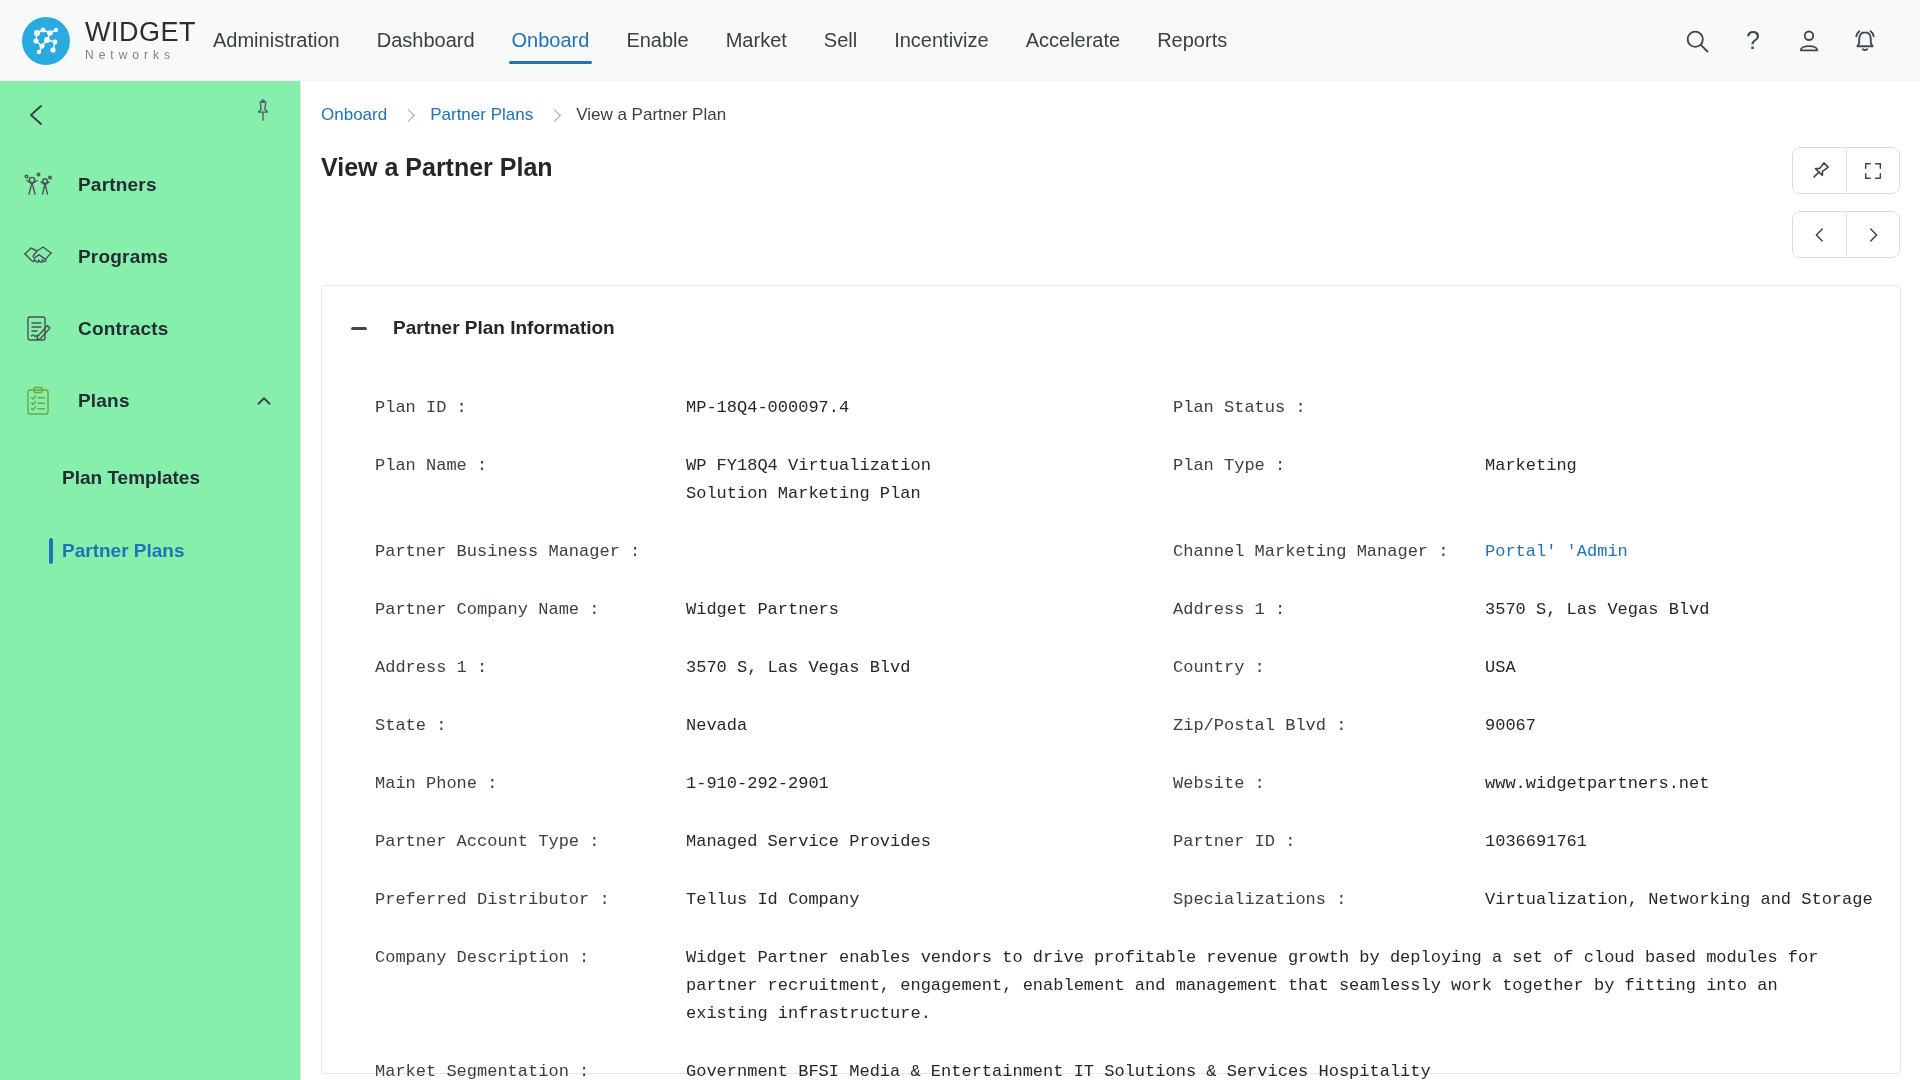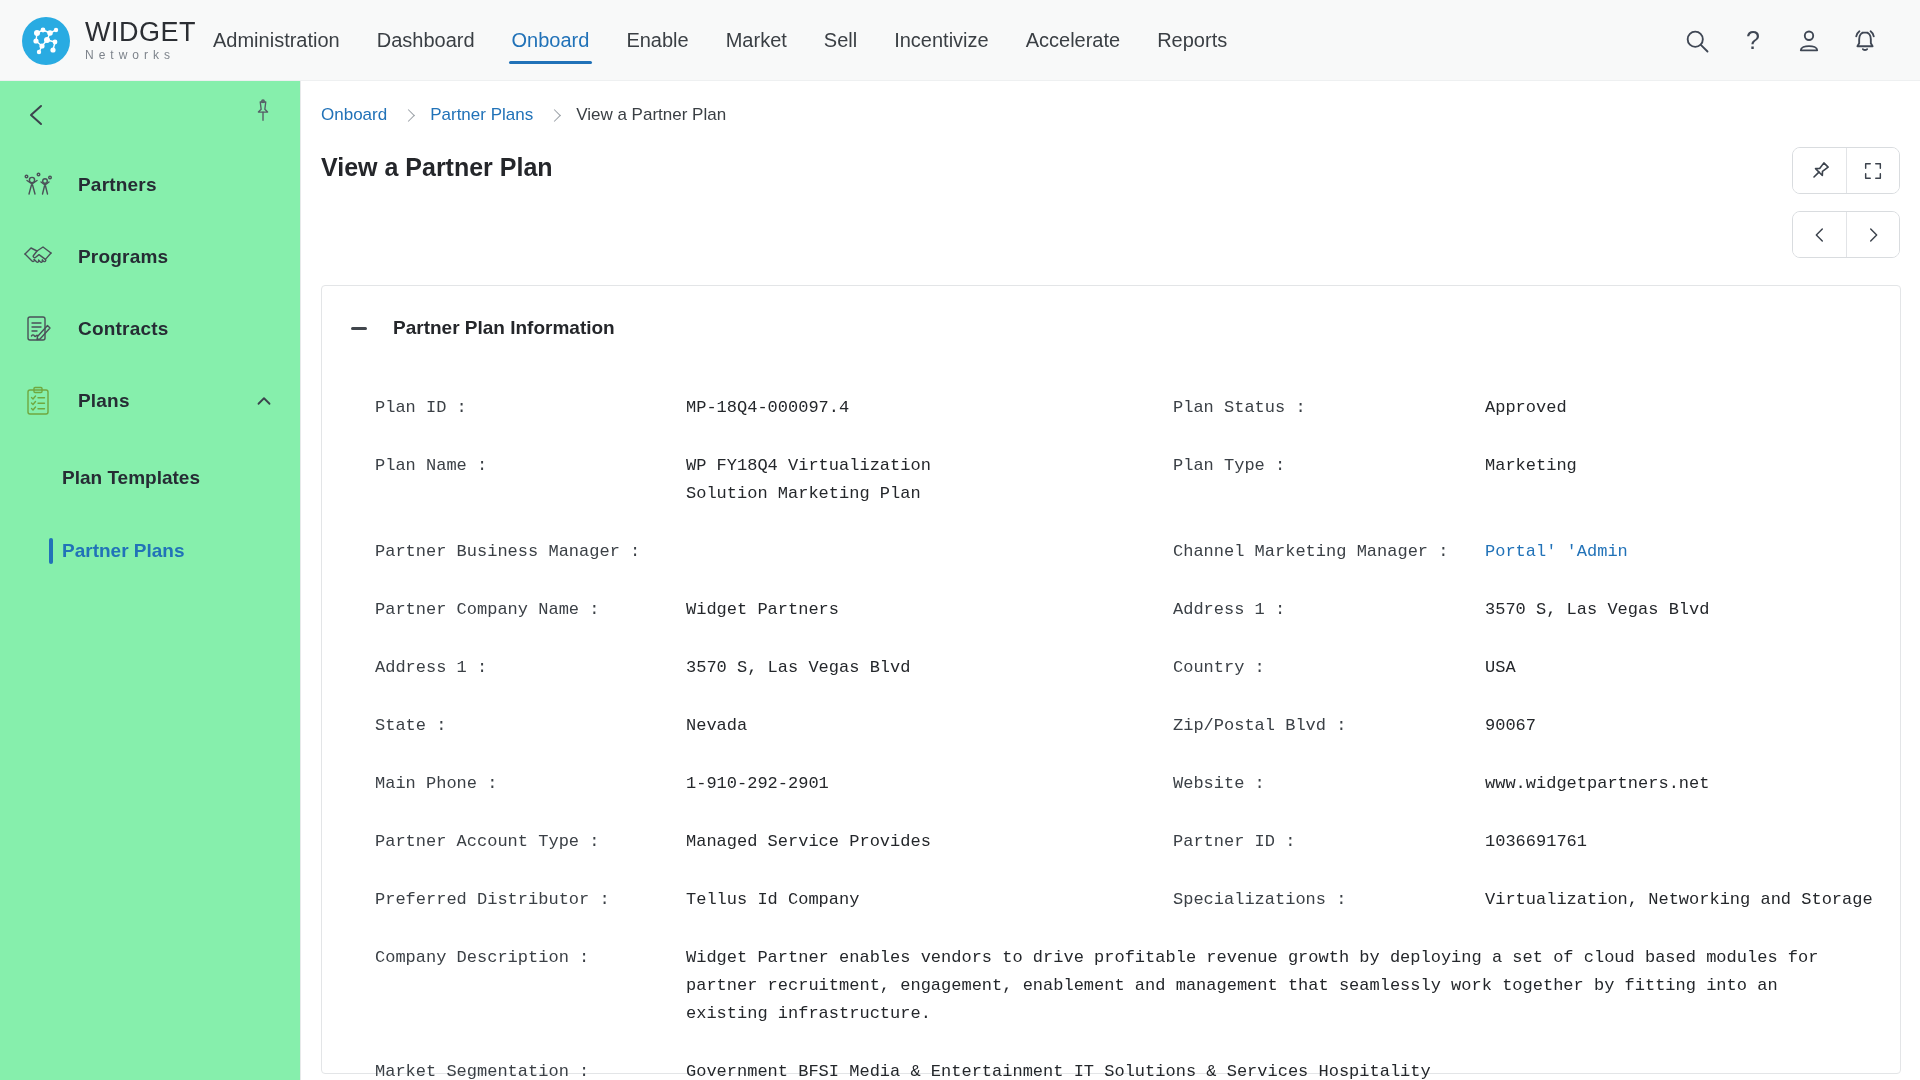--- a/index.html
+++ b/index.html
@@ -315,21 +315,20 @@
   <section class="card">
     <div class="card-header">
       <span class="collapse-dash"></span>
       <span class="section-title">Partner Plan Information</span>
     </div>
     <div class="rows">
         <div class="row">
           <div class="flabel">Plan ID :</div>
           <div class="fvalue constrain">MP-18Q4-000097.4</div>
           <div class="flabel">Plan Status :</div>
-          <div class="fvalue">Approved</div>
         </div>
         <div class="row">
           <div class="flabel">Plan Name :</div>
           <div class="fvalue constrain">WP FY18Q4 Virtualization Solution Marketing Plan</div>
           <div class="flabel">Plan Type :</div>
           <div class="fvalue">Marketing</div>
         </div>
         <div class="row">
           <div class="flabel">Partner Business Manager :</div>
           <div class="fvalue constrain"></div>

